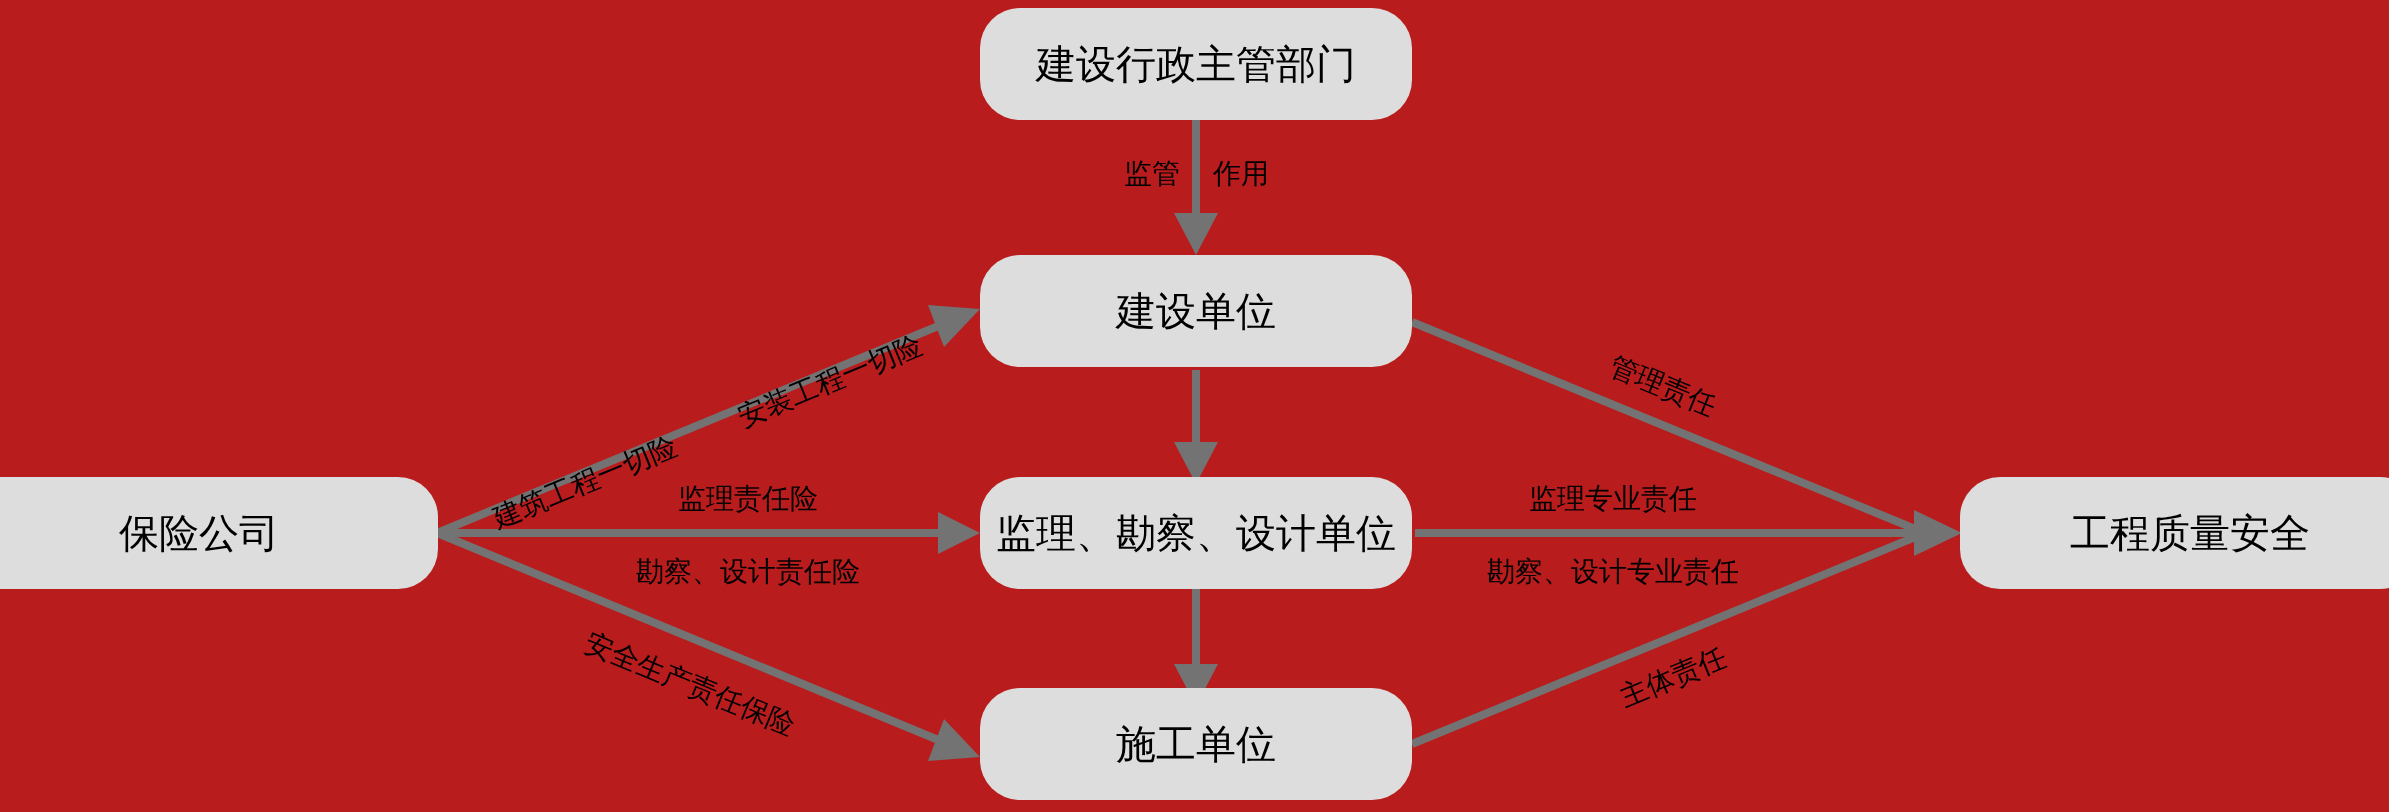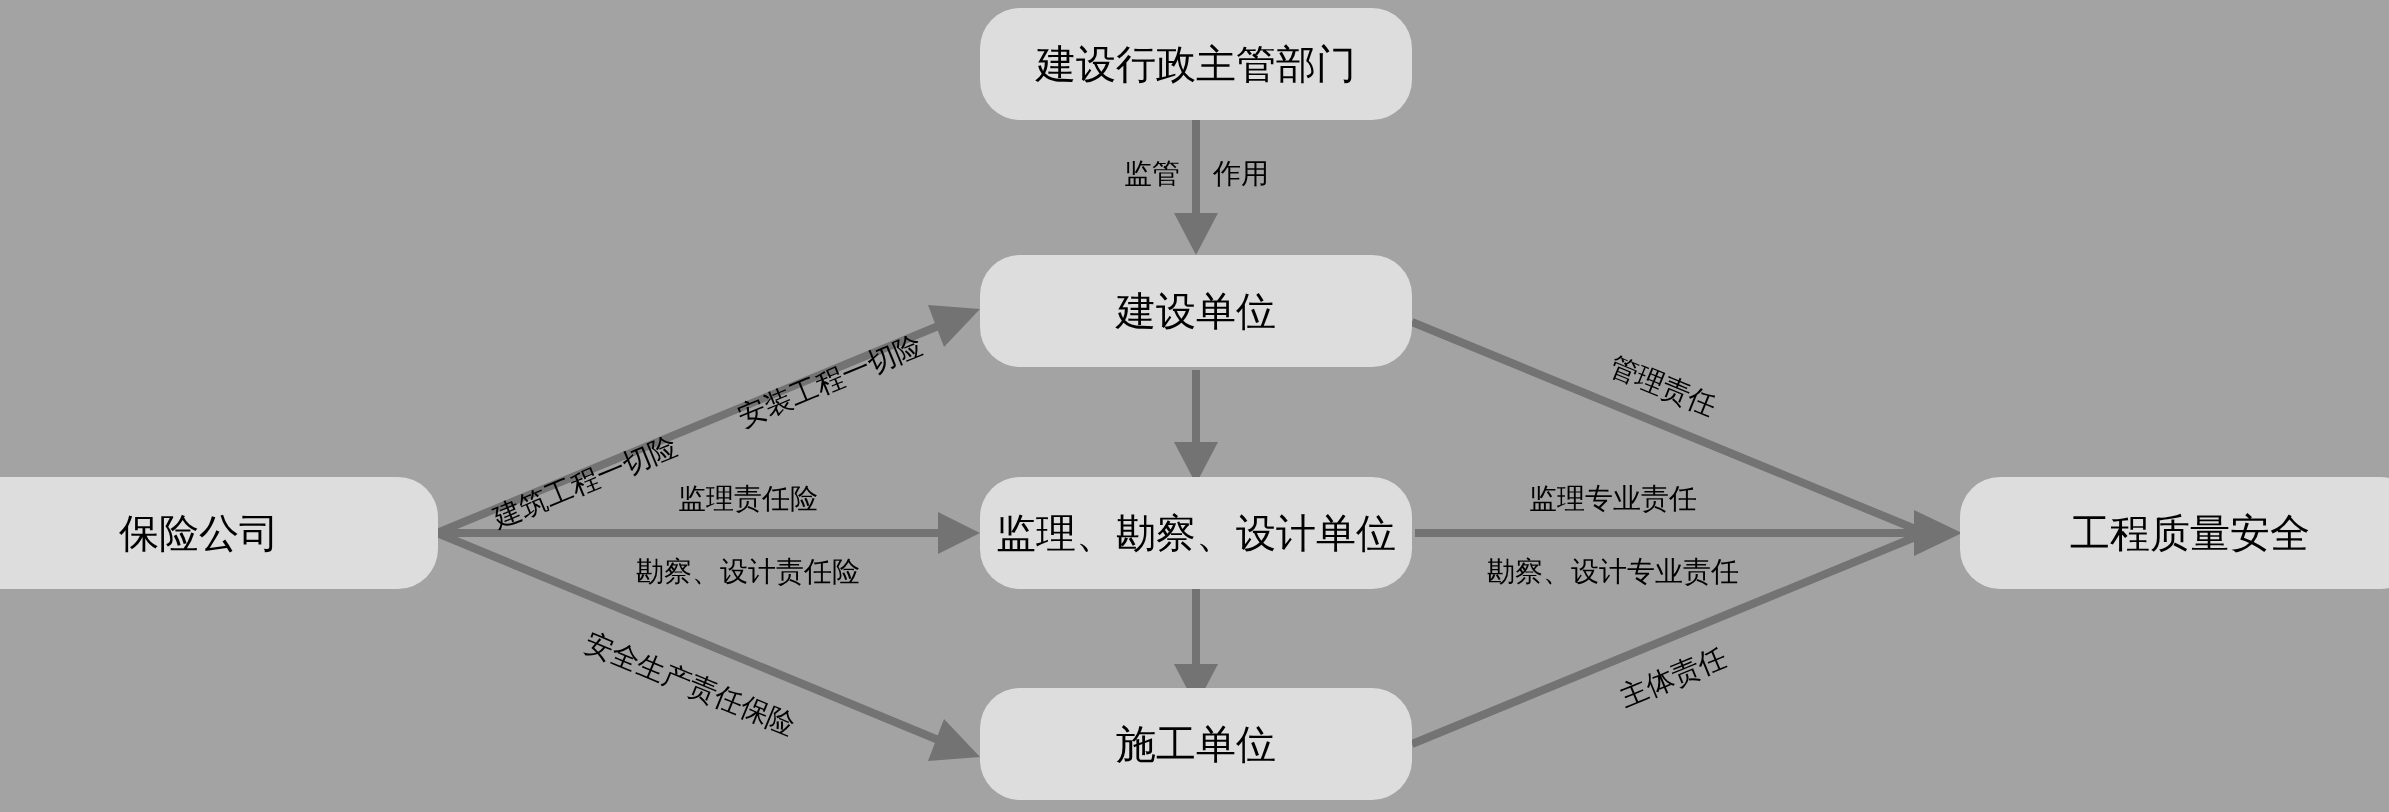--- a/index.html
+++ b/index.html
@@ -10,21 +10,21 @@
   body {
     width: 2389px;
     height: 812px;
     font-family: "Liberation Sans", "DejaVu Sans", sans-serif;
     overflow: hidden;
   }
   #diagram-root {
     position: relative;
     width: 2389px;
     height: 812px;
-    background: #a3a3a3;
+    background: #b91c1c;
   }
   svg#flow-svg {
     position: absolute;
     top: 0;
     left: 0;
     width: 2389px;
     height: 812px;
     display: block;
   }
   .node-rect {

